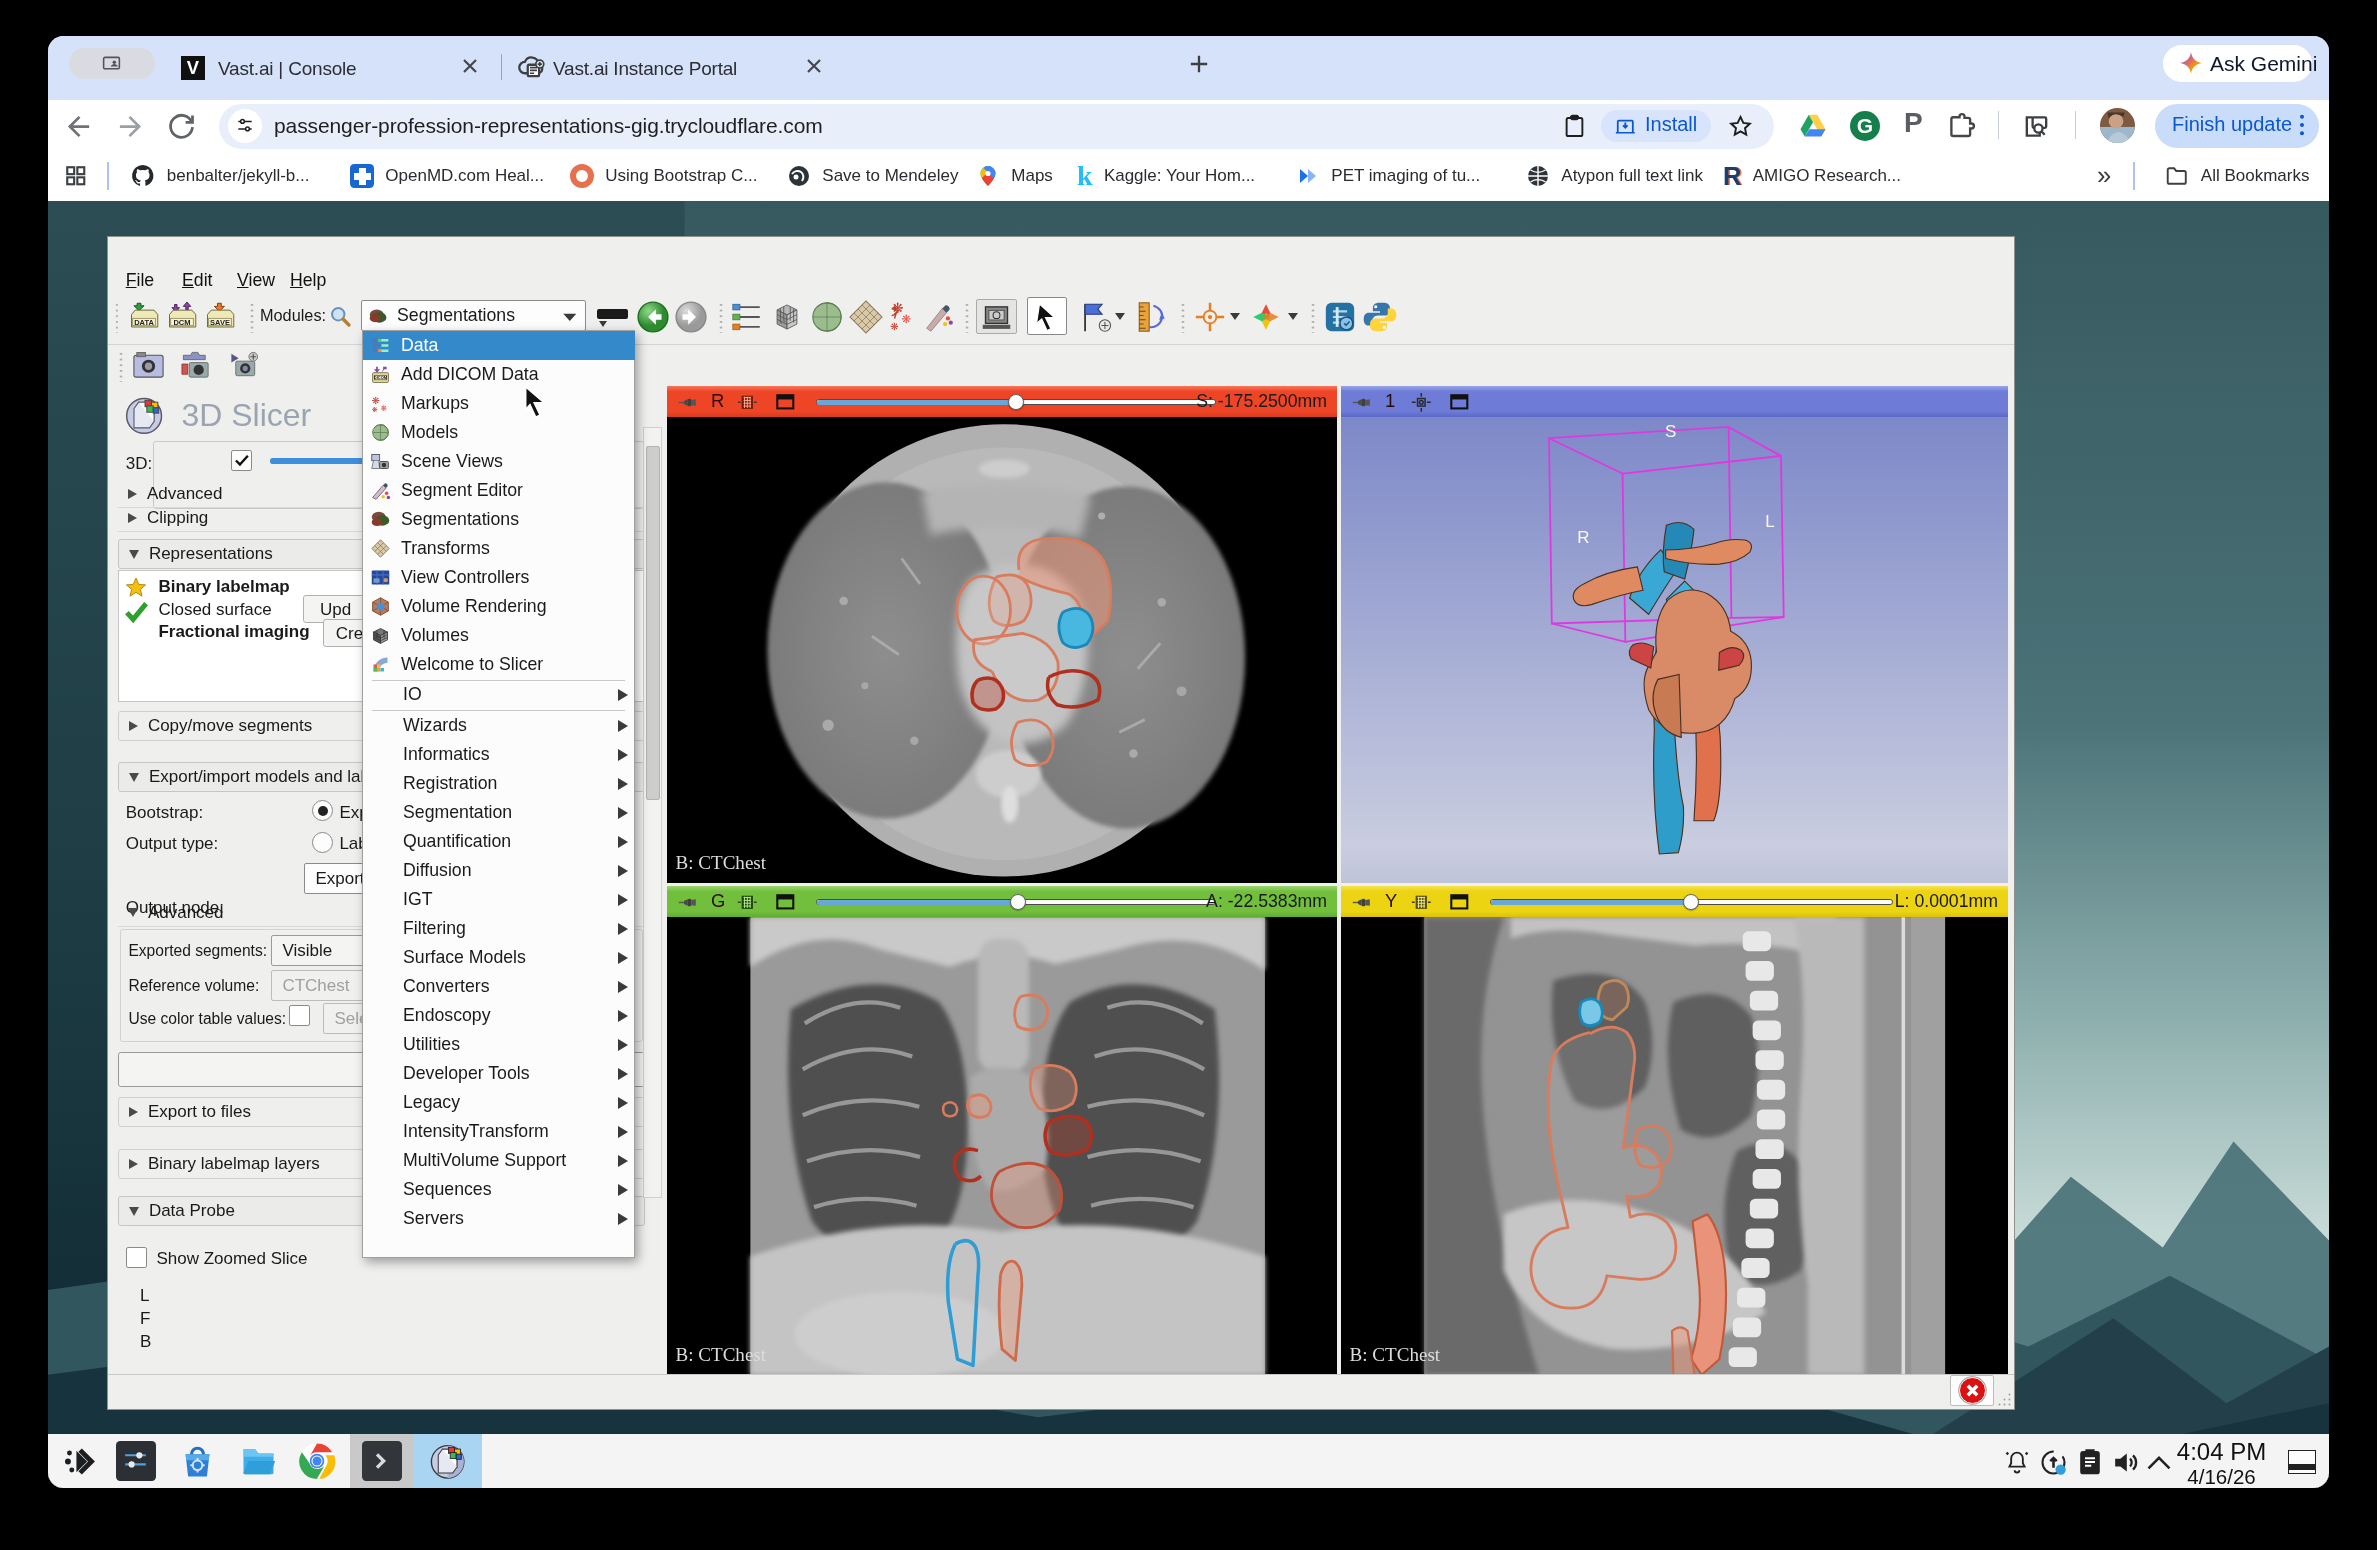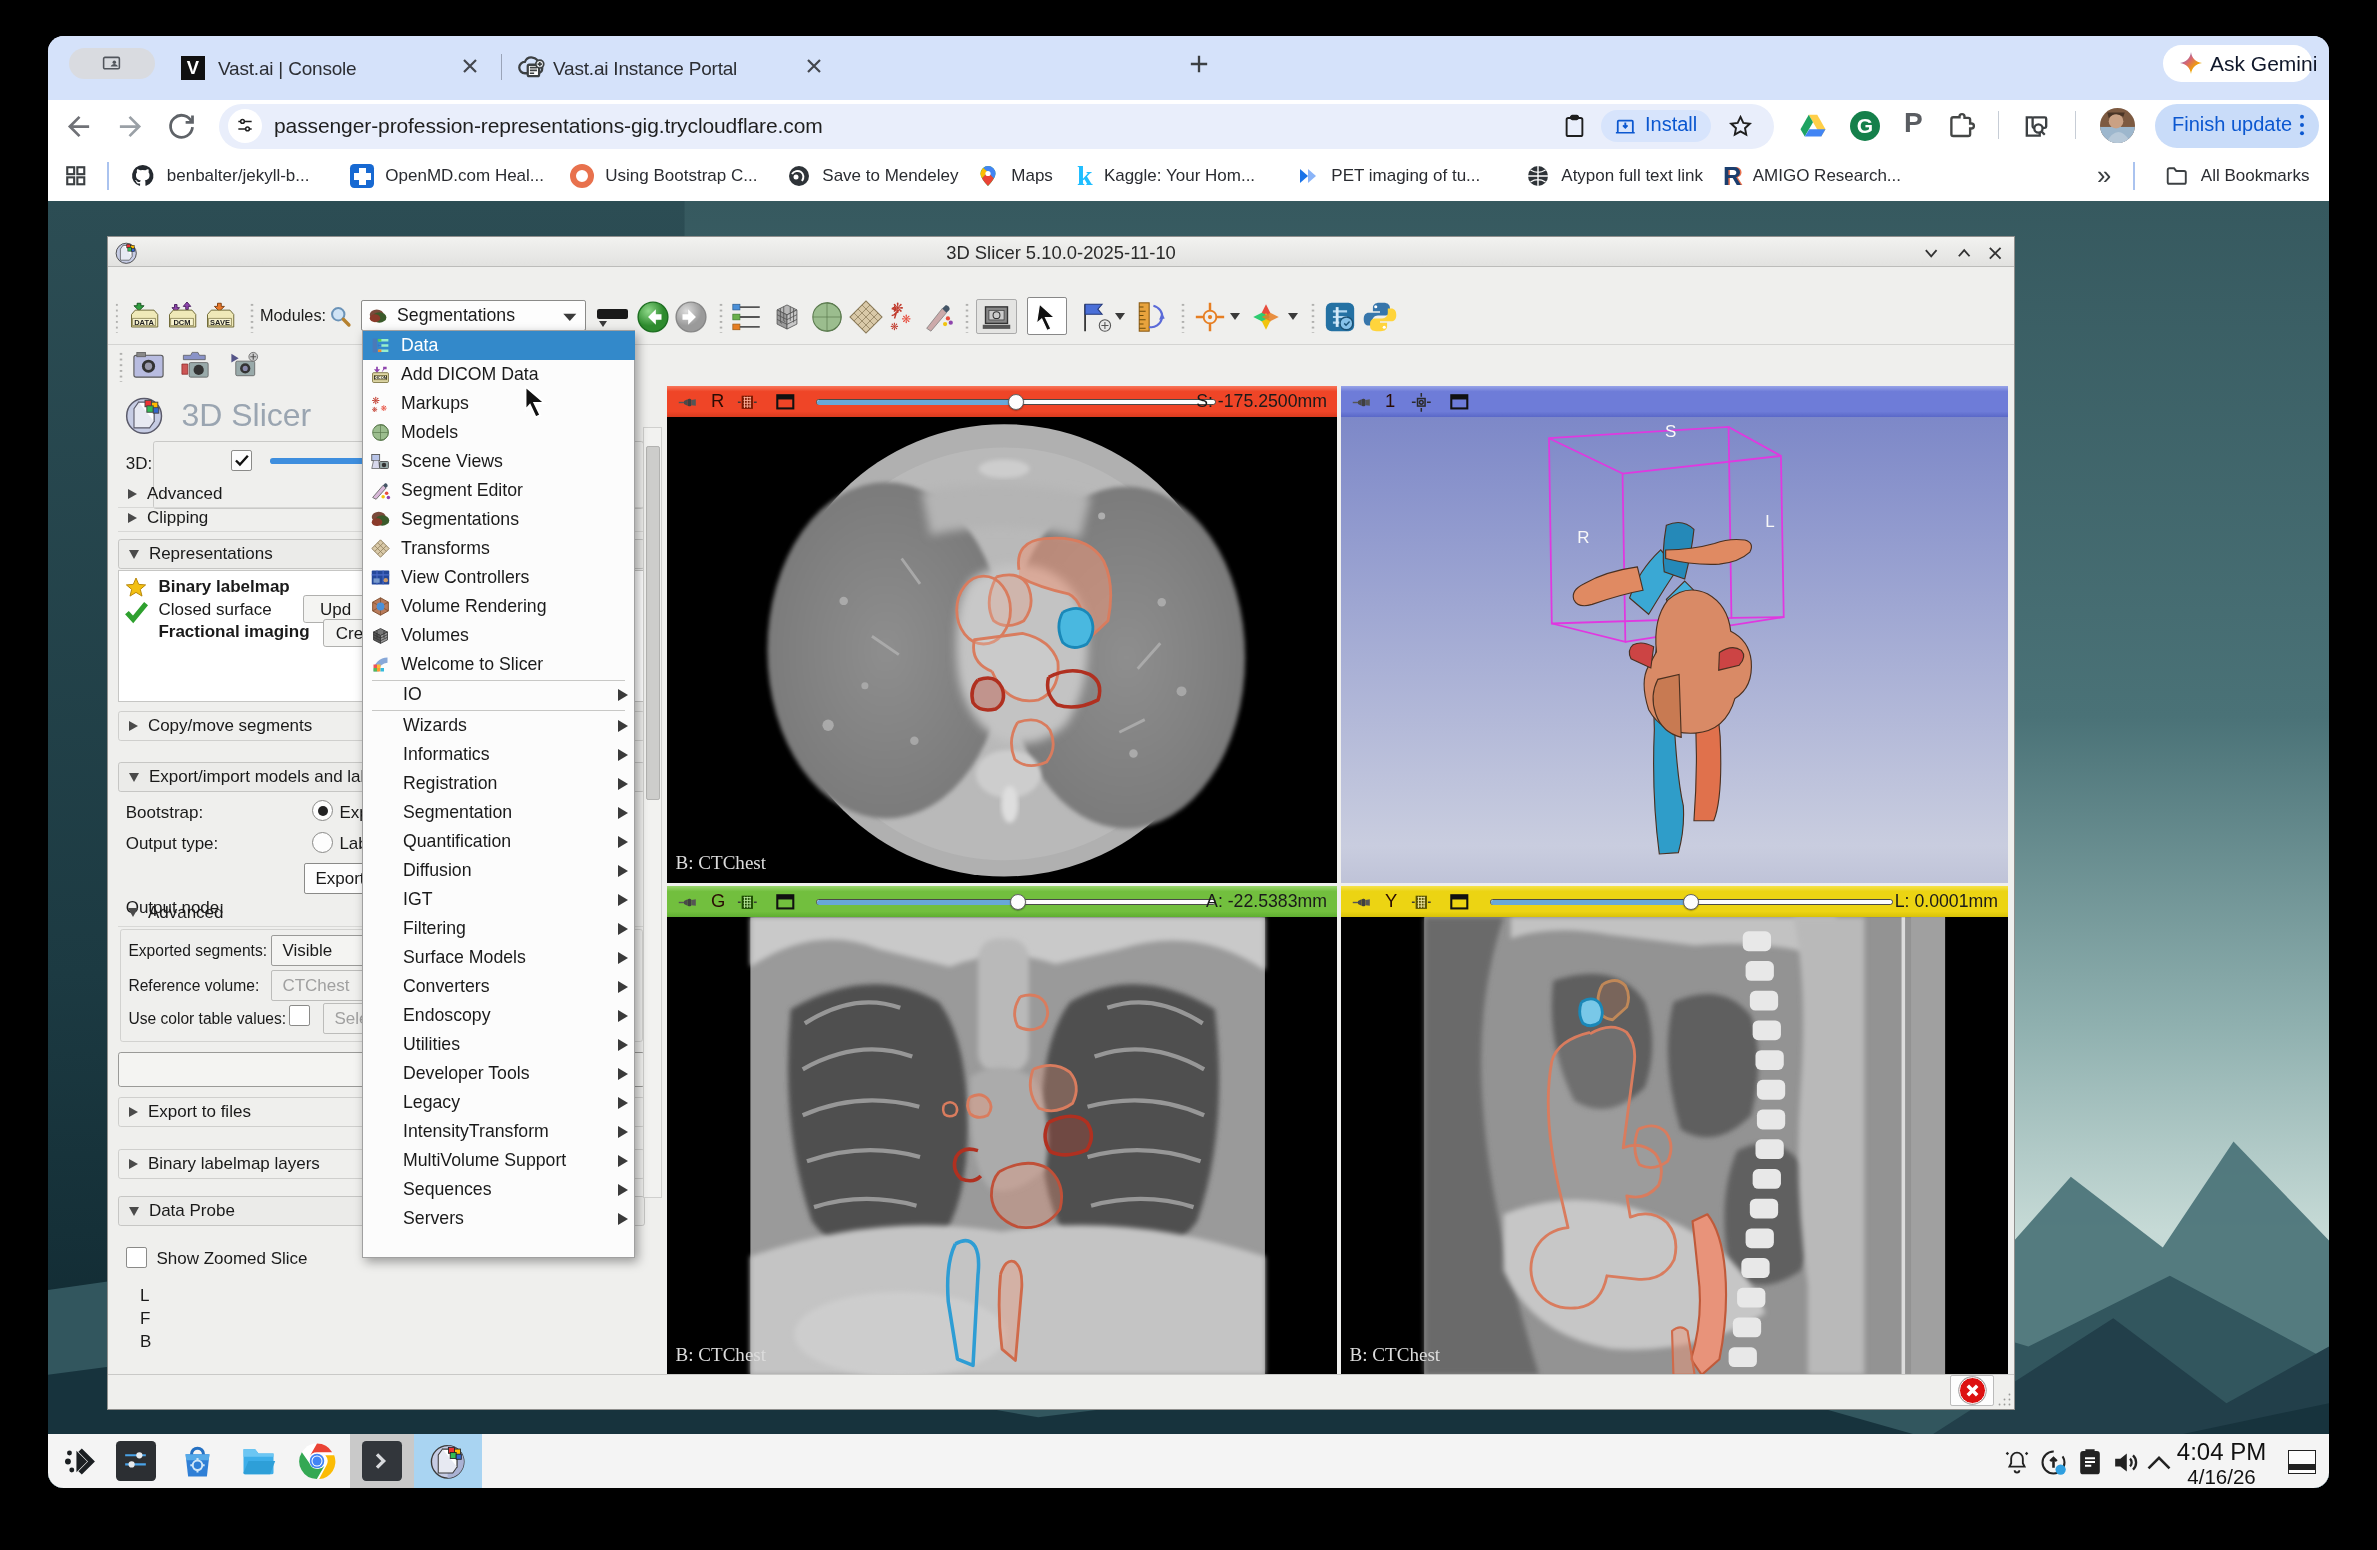--- a/index.html
+++ b/index.html
@@ -255,40 +255,25 @@
         </linearGradient>
       </defs>
       <rect width="3225" height="1820" fill="url(#sky)"></rect>
       <rect width="900" height="1820" fill="url(#ldark)"></rect>
       <path d="M2700 1560 L2860 1380 L2990 1480 L3090 1330 L3225 1470 L3225 1820 L2700 1820 Z" fill="#477075" opacity=".9"></path>
       <path d="M0 1540 L700 1440 L1500 1560 L2300 1470 L2800 1620 L3000 1520 L3225 1640 L3225 1820 L0 1820 Z" fill="#32565e"></path>
       <path d="M2640 1760 L2920 1580 L3080 1700 L3225 1620 L3225 1820 L2640 1820 Z" fill="#223f4a"></path>
       <path d="M0 1660 L600 1580 L1400 1720 L2200 1620 L2800 1790 L3225 1700 L3225 1820 L0 1820 Z" fill="#17333d"></path>
     </svg>
     <div id="slicer">
-      <div id="stitle">
-        <svg style="position:absolute;left:6.4px;top:2.8px;width:25.5px;height:25.5px" viewBox="0 0 48 48">
-            <circle cx="23" cy="25" r="19" fill="#c6cce4" stroke="#3a3a3a" stroke-width="1.6"></circle>
-            <path d="M17 10h17v21H17z" fill="#fff" stroke="#3a3a3a" stroke-width="1.4"></path>
-            <path d="M17 10l-5 7v21h17l5-7" fill="#e7e9f2" stroke="#3a3a3a" stroke-width="1.2"></path>
-            <rect x="24" y="8" width="7" height="7" fill="#e33" stroke="#222"></rect>
-            <rect x="31" y="10" width="7" height="7" fill="#fb0" stroke="#222"></rect>
-            <rect x="26" y="14" width="7" height="7" fill="#3b5" stroke="#222"></rect>
-            <rect x="33" y="16" width="6" height="6" fill="#36c" stroke="#222"></rect>
-          </svg>
-        <div style="position:absolute;left:0;width:100%;text-align:center;top:5px;font-size:18.4px;color:#2a2a2a">3D Slicer 5.10.0-2025-11-10</div>
-        <svg style="position:absolute;right:74px;top:7px;width:18.4px;height:18.4px" viewBox="0 0 24 24" fill="none" stroke="#333" stroke-width="2.4">
-            <path d="M5 8l7 8l7-8"></path>
-          </svg>
-        <svg style="position:absolute;right:41px;top:7px;width:18.4px;height:18.4px" viewBox="0 0 24 24" fill="none" stroke="#333" stroke-width="2.4">
-            <path d="M5 16l7-8l7 8"></path>
-          </svg>
-        <svg style="position:absolute;right:9.2px;top:7px;width:18.4px;height:18.4px" viewBox="0 0 24 24" fill="none" stroke="#333" stroke-width="2.4">
-            <path d="M5 5l14 14M19 5L5 19"></path>
-          </svg>
+      <div id="smenu">
+        <span style="position:absolute;left:17.7px;top:2.8px"><u>F</u>ile</span>
+        <span style="position:absolute;left:74px;top:2.8px"><u>E</u>dit</span>
+        <span style="position:absolute;left:129px;top:2.8px"><u>V</u>iew</span>
+        <span style="position:absolute;left:182px;top:2.8px"><u>H</u>elp</span>
       </div>
       <div id="stool1">
         <div class="grip" style="left:5.7px"></div>
         <div class="fico" style="left:20.5px"><svg viewBox="0 0 48 48">
               <path d="M22 8l-5 0l0-4l-6 0l0 4l-5 0l8 8z" fill="#2e9e3f" stroke="#14501c" stroke-width="1.5" transform="translate(2,-2)"></path>
               <path d="M4 20l6-7h30l6 7v20H4z" fill="#efe9b8" stroke="#6b6430" stroke-width="1.5"></path>
               <rect x="6" y="26" width="36" height="12" fill="#f7f3d0" stroke="#6b6430"></rect>
               <text x="24" y="37" font-size="12" font-weight="bold" text-anchor="middle" fill="#222" font-family="Liberation Sans">DATA</text>
             </svg></div>
         <div class="fico" style="left:59px"><svg viewBox="0 0 48 48">

